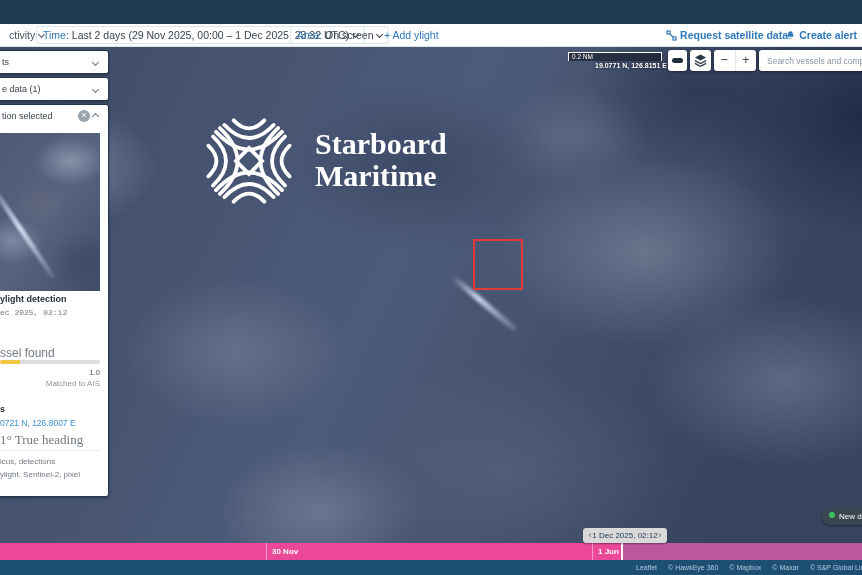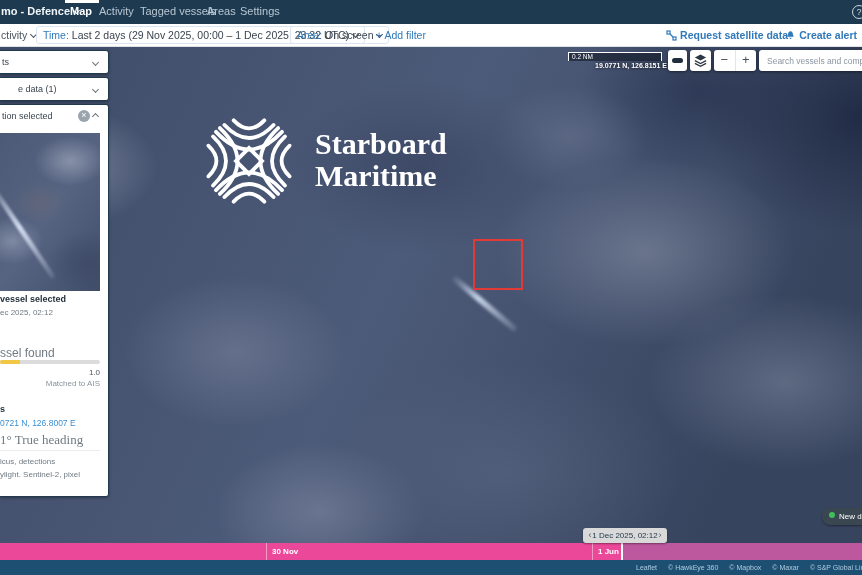--- a/index.html
+++ b/index.html
@@ -13,21 +13,21 @@
   .tab { position:absolute; top:5px; font-size:11px; color:#b9c7d2; cursor:pointer; white-space:nowrap; }
   .tab.active { color:#ffffff; font-weight:bold; }
   .tab-indicator { position:absolute; left:65px; top:0; width:34px; height:3px; background:#ffffff; }
   .chev { display:inline-block; width:5px; height:5px; border-right:1.5px solid currentColor; border-bottom:1.5px solid currentColor; margin-left:4px; }
   .chev.down { transform:rotate(45deg); vertical-align:2px; }
   .chev.up { transform:rotate(-135deg); vertical-align:-1px; }
   .help-circle { position:absolute; left:852px; top:5px; width:14px; height:14px; border-radius:50%; border:1.5px solid #cfd8df; color:#cfd8df; font-size:9px; text-align:center; line-height:12px; cursor:pointer; }
 
   
   .toolbar { position:absolute; left:0; top:24px; width:862px; height:23px; background:#ffffff; z-index:29; border-bottom:1px solid #dfe3e6; }
-  .tb-item { position:absolute; top:5px; font-size:10.5px; color:#4a5560; white-space:nowrap; cursor:pointer; }
+  .tb-item { position:absolute; top:5px; font-size:10.5px; color:#4a5560; white-space:nowrap; cursor:pointer;padding-left:8px; }
   .chip { border:1px solid #d9e6f2; border-radius:3px; padding:2px 6px; top:2px; color:#3a444e; }
   .blue { color:#3079ba; }
   .tb-link { color:#3079ba; font-weight:bold; }
   .tb-icon { display:inline-block; vertical-align:-2px; margin-right:3px; }
 
   
   .map { position:absolute; left:0; top:47px; width:862px; height:513px; overflow:hidden;
     background-color:#3b4963;
     background-image:
       radial-gradient(150px 95px at 60px 120px, rgba(168,174,192,.55), transparent 65%),
@@ -98,21 +98,21 @@
       radial-gradient(55px 38px at 70px 28px, rgba(170,176,195,.6), transparent 65%),
       radial-gradient(48px 36px at 12px 108px, rgba(160,168,188,.55), transparent 65%),
       radial-gradient(60px 45px at 88px 130px, rgba(60,72,100,.8), transparent 70%),
       radial-gradient(40px 30px at 40px 70px, rgba(150,120,100,.18), transparent 70%),
       linear-gradient(125deg, #4c5a76, #566482 50%, #414e6a);
   }
   .thumb-wake { position:absolute; left:-6px; top:52px; width:110px; height:5px; border-radius:3px;
     background:linear-gradient(90deg, rgba(255,255,255,.1), rgba(220,230,250,.9) 45%, rgba(255,255,255,.1));
     filter:blur(1.2px); transform:rotate(56deg); transform-origin:0 0; }
   .det-title { position:absolute; left:0; top:189px; font-size:9px; font-weight:bold; color:#23303a; }
-  .det-ts { position:absolute; left:0; top:203px; font-size:8px; color:#707a83; }
+  .det-ts { position:absolute; left:0; top:203px; font-size:8px; color:#707a83;font-family:Liberation Mono, monospace; }
   .conf-label { position:absolute; left:0; top:241px; font-size:12px; color:#707a83;text-align:right; }
   .conf-track { position:absolute; left:0; top:255px; width:100px; height:4px; background:#dcdcdc; border-radius:2px; }
   .conf-fill { position:absolute; left:0; top:0; height:4px; width:20px; background:#f2c744; border-radius:2px 0 0 2px; }
   .conf-val { position:absolute; left:0; top:263px; width:100px; text-align:right; font-size:8px; color:#4a545d; }
   .conf-note { position:absolute; left:0; top:274px; width:100px; text-align:right; font-size:8px; color:#8a949c; }
   .det-h2 { position:absolute; left:0; top:299px; font-size:9px; font-weight:bold; color:#23303a; }
   .det-coords { position:absolute; left:0; top:313px; font-size:8.5px; color:#3a8fd1; cursor:pointer; }
   .det-heading { position:absolute; left:0; top:327px; font-size:13px; color:#707a83;font-family:Liberation Serif, serif; }
   .det-divider { position:absolute; left:0; top:345px; width:100px; height:1px; background:#ececec; }
   .det-src1 { position:absolute; left:0; top:352px; font-size:8px; color:#707a83; }
@@ -203,65 +203,55 @@
   </div>
 
   <div class="panel p1">
     <div class="panel-header">
       <span style="margin-left:2px">ts</span>
       <span class="chev down"></span>
     </div>
   </div>
   <div class="panel p2">
     <div class="panel-header">
-      <span style="margin-left:18px">e data (1)</span>
+      <span style="margin-left:2px">e data (1)</span>
       <span class="chev down"></span>
     </div>
   </div>
   <div class="panel p3">
     <div class="panel-header">
       <span style="margin-left:2px">tion selected</span>
       <span class="dismiss">×</span>
       <span class="chev up"></span>
     </div>
     <div class="thumb">
       <div class="thumb-wake"></div>
     </div>
-    <div class="det-title">vessel selected</div>
+    <div class="det-title">ylight detection</div>
     <div class="det-ts">ec 2025, 02:12</div>
     <div class="conf-label">ssel found</div>
     <div class="conf-track">
       <div class="conf-fill"></div>
     </div>
     <div class="conf-val">1.0</div>
     <div class="conf-note">Matched to AIS</div>
     <div class="det-h2">s</div>
     <div class="det-coords">0721 N, 126.8007 E</div>
     <div class="det-heading">1° True heading</div>
     <div class="det-divider"></div>
     <div class="det-src1">icus, detections</div>
     <div class="det-src2">ylight. Sentinel-2, pixel</div>
   </div>
 
-  <div class="topnav">
-    <div class="tab-indicator"></div>
-    <span class="workspace"><span>mo - Defence</span><span class="chev down"></span></span>
-    <span class="tab active" style="left:70px">Map</span>
-    <span class="tab" style="left:99px">Activity</span>
-    <span class="tab" style="left:140px">Tagged vessels</span>
-    <span class="tab" style="left:207px">Areas</span>
-    <span class="tab" style="left:240px">Settings</span>
-    <span class="help-circle">?</span>
-  </div>
 
   <div class="toolbar">
     <span class="tb-item" style="left:1px"><span>ctivity</span><span class="chev down"></span></span>
     <span class="tb-item chip" style="left:36px"><span class="blue">Time:</span> <span>Last 2 days (29 Nov 2025, 00:00 – 1 Dec 2025, 23:32 UTC)</span><span class="chev down"></span></span>
     <span class="tb-item chip" style="left:290px"><span class="blue">Area:</span> <span>On screen</span><span class="chev down"></span></span>
-    <span class="tb-item blue" style="left:376px">+ Add filter</span>
+    <span class="tb-item blue" style="left:376px">+ Add ylight</span>
     <span class="tb-item tb-link" style="right:74px">
       <svg class="tb-icon" width="11" height="11" viewBox="0 0 11 11">
         <g stroke="#3079ba" stroke-width="1.2" fill="none">
           <rect x="1" y="1" width="3" height="3"></rect>
             <rect x="7" y="7" width="3" height="3"></rect>
             <path d="M4 4l3 3"></path>
         </g>
       </svg><span>Request satellite data</span>
     </span>
     <span class="tb-item tb-link" style="right:5px">

